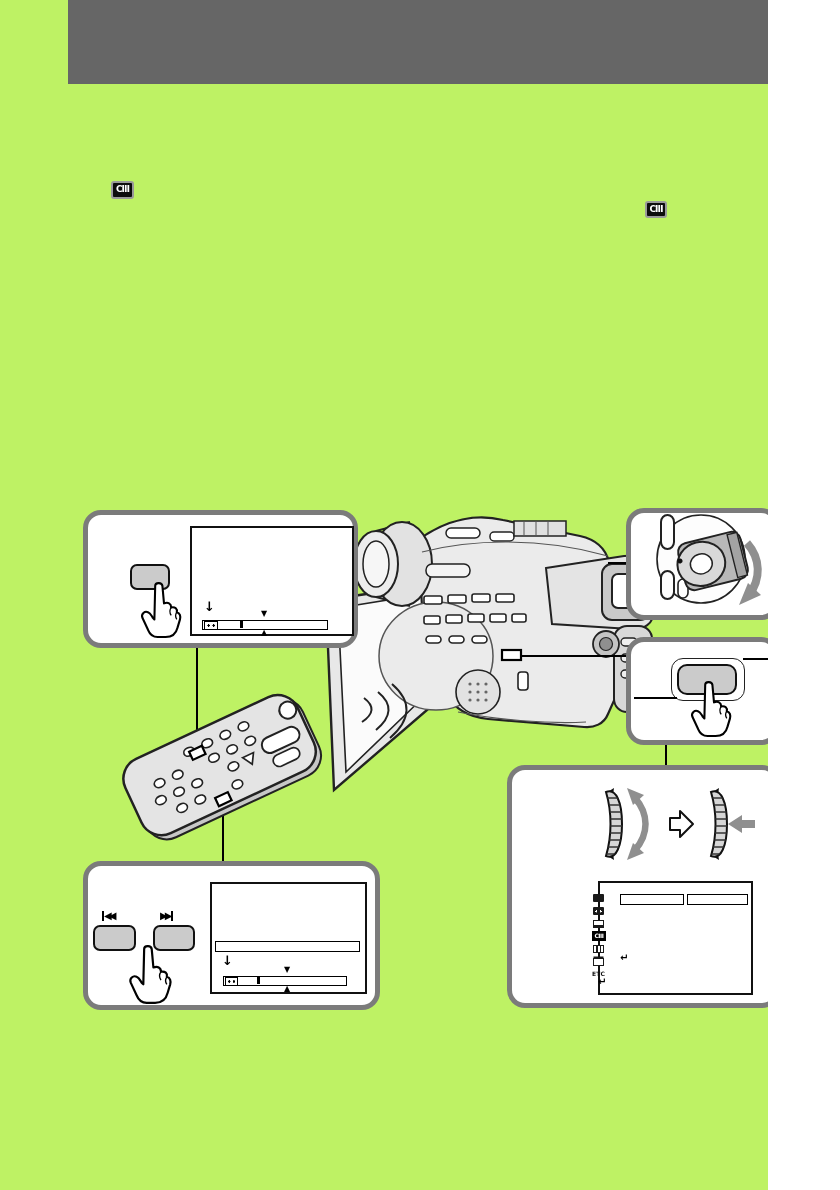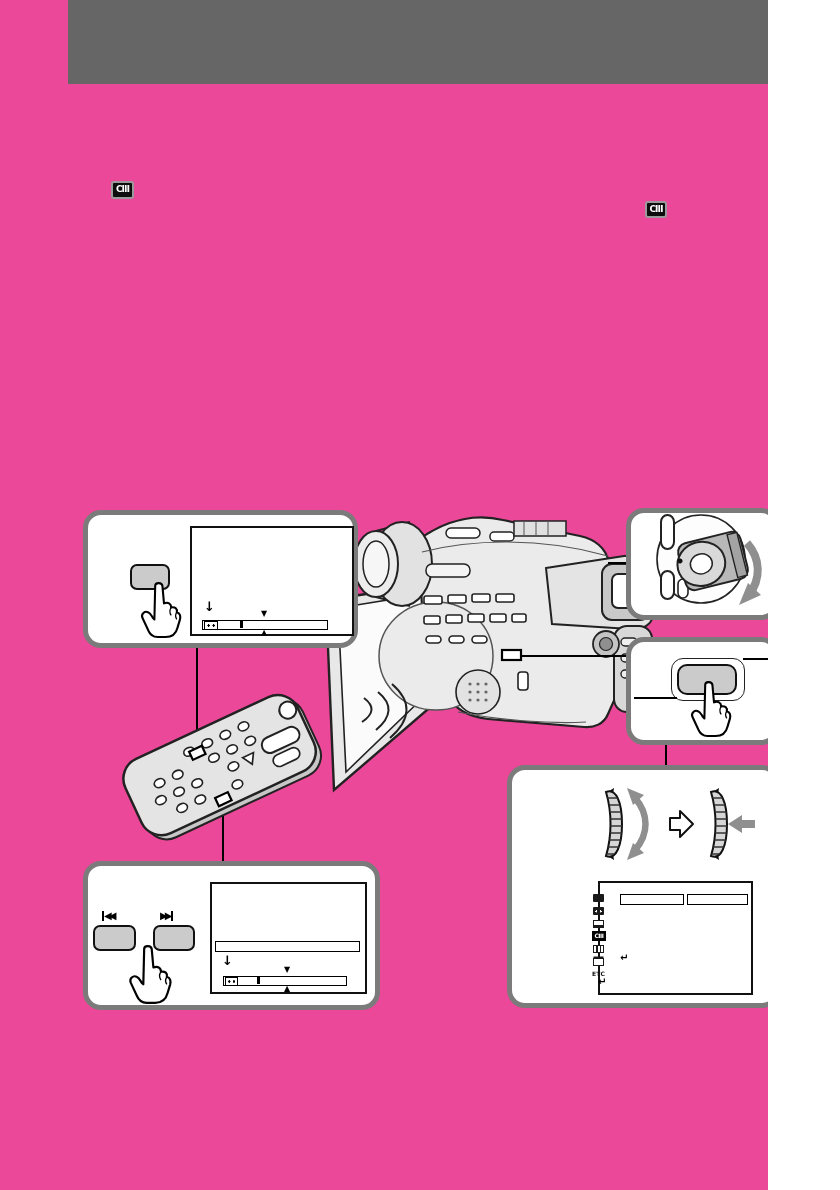--- a/index.html
+++ b/index.html
@@ -1,16 +1,16 @@
 <!DOCTYPE html>
 <html><head>
 <meta charset="utf-8">
 <style>
   html,body{margin:0;padding:0;background:#fff;}
-  #page{position:relative;width:768px;height:1190px;background:#ec4899;overflow:hidden;
+  #page{position:relative;width:768px;height:1190px;background:#bef264;overflow:hidden;
         font-family:"DejaVu Sans","Liberation Sans",sans-serif;}
   .abs{position:absolute;}
   
   #header-bar{left:68px;top:0;width:772px;height:84px;background:#666666;}
   
   .cm-icon{background:#0d0d0d;border:2px solid #9a9a9a;border-radius:3px;color:#fff;
            font-size:9px;font-weight:bold;line-height:13px;text-align:center;letter-spacing:-1px;}
   #cm-icon-1{left:111px;top:181px;width:19px;height:14px;}
   #cm-icon-2{left:645px;top:201px;width:18px;height:13px;}
   

